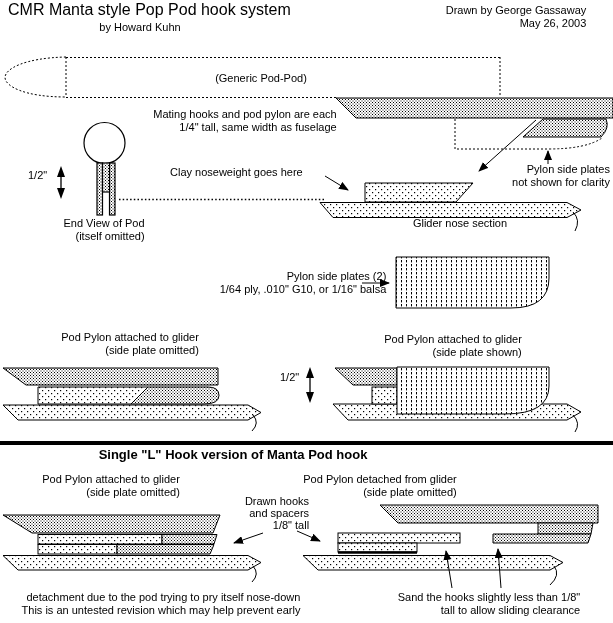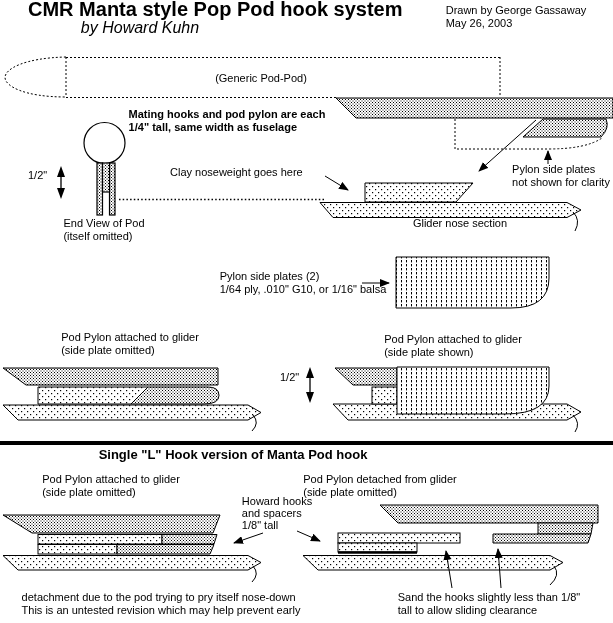--- a/index.html
+++ b/index.html
@@ -1,23 +1,23 @@
 <!DOCTYPE html>
 <html><head>
 <meta charset="utf-8">
 <style>
   html,body { margin:0; padding:0; background:#fff; }
   #page { position:relative; width:613px; height:623px; background:#fff; overflow:hidden;
           font-family:"Liberation Sans", sans-serif; color:#000; }
   #art { position:absolute; left:0; top:0; }
   .t { position:absolute; font:11px/13px "Liberation Sans", sans-serif; color:#000; white-space:nowrap; }
-  .c { transform:translateX(-50%); text-align:left; }
+  .c { transform:translateX(-50%); text-align:right; }
   .t span { display:block; }
-  .main-title { font-size:20px; font-weight:bold;margin-left:20px; }
-  .byline { font-size:16px;font-style:italic; }
+  .main-title { font-size:16px; font-weight:normal; }
+  .byline { font-size:11px; }
   .section-title { font-size:13px; font-weight:bold; }
 </style>
 </head>
 <body>
 
 <div id="page">
 
   <svg id="art" width="613" height="623" viewBox="0 0 613 623">
     <defs>
       <pattern id="pDense" width="3" height="3" patternUnits="userSpaceOnUse">
@@ -139,21 +139,21 @@
 
   <div class="t main-title" style="left:8px; top:3px;">CMR Manta style Pop Pod hook system</div>
   <div class="t c byline" style="left:140px; top:21px;">by Howard Kuhn</div>
   <div class="t c" style="left:516px; top:4px;">
     <span>Drawn by George Gassaway</span>
     <span>May 26, 2003</span>
   </div>
 
   <div class="t c" style="left:228px; top:72px;margin-left:33px;">(Generic Pod-Pod)</div>
 
-  <div class="t c" style="left:227px; top:108px;font-weight:bold;">
+  <div class="t c" style="left:245px; top:108px;">
     <span>Mating hooks and pod pylon are each</span>
     <span>1/4" tall, same width as fuselage</span>
   </div>
 
   <div class="t" style="left:28px; top:169px;">1/2"</div>
 
   <div class="t" style="left:170px; top:166px;">Clay noseweight goes here</div>
 
   <div class="t c" style="left:104px; top:217px;">
     <span>End View of Pod</span>
@@ -190,21 +190,21 @@
     <span>Pod Pylon attached to glider</span>
     <span>(side plate omitted)</span>
   </div>
 
   <div class="t c" style="left:380px; top:473px;">
     <span>Pod Pylon detached from glider</span>
     <span>(side plate omitted)</span>
   </div>
 
   <div class="t c" style="left:277px; top:495px; line-height:12px;">
-    <span>Howard hooks</span>
+    <span>Drawn hooks</span>
     <span>and spacers</span>
     <span>1/8" tall</span>
   </div>
 
   <div class="t c" style="left:161px; top:591px;">
     <span>detachment due to the pod trying to pry itself nose-down</span>
     <span>This is an untested revision which may help prevent early</span>
   </div>
 
   <div class="t c" style="left:489px; top:591px;">

